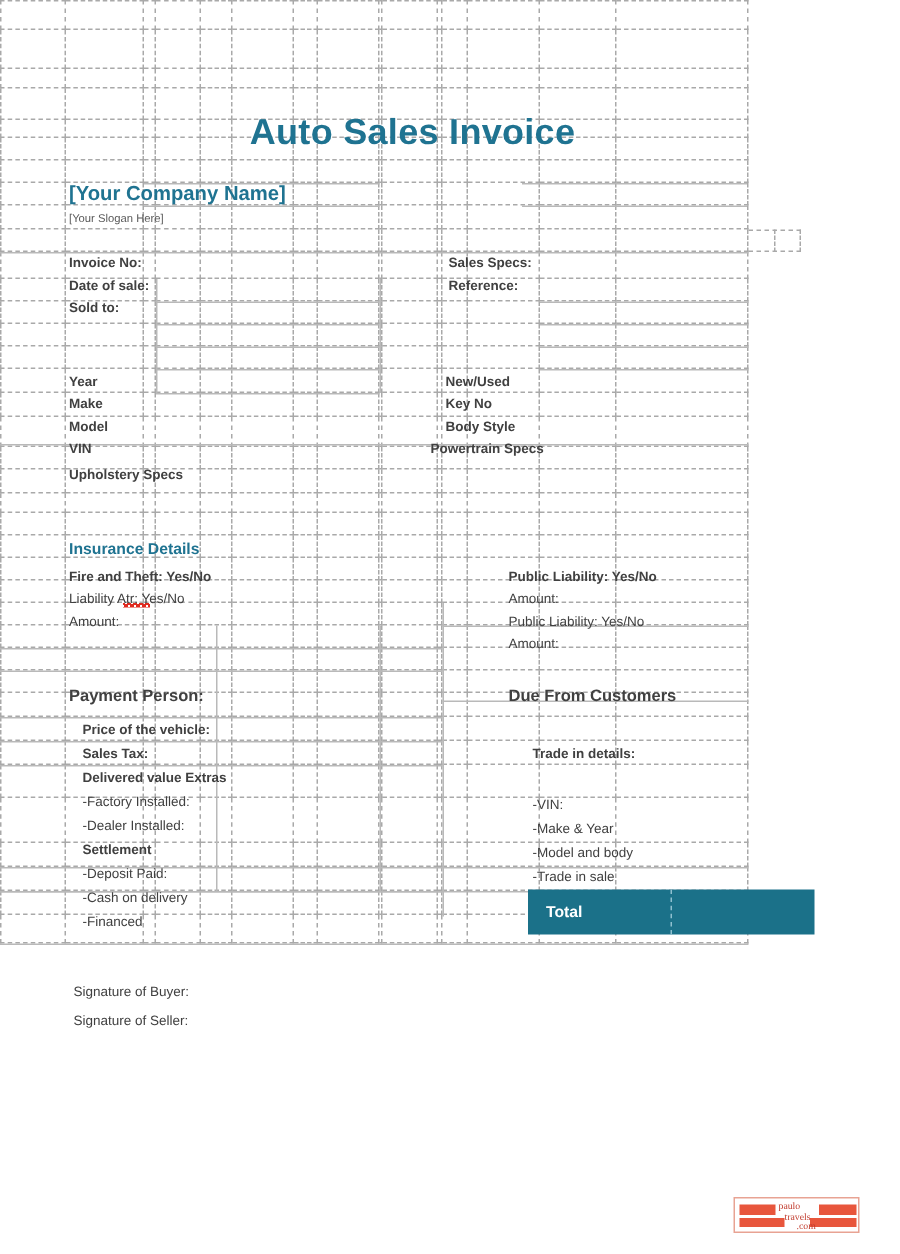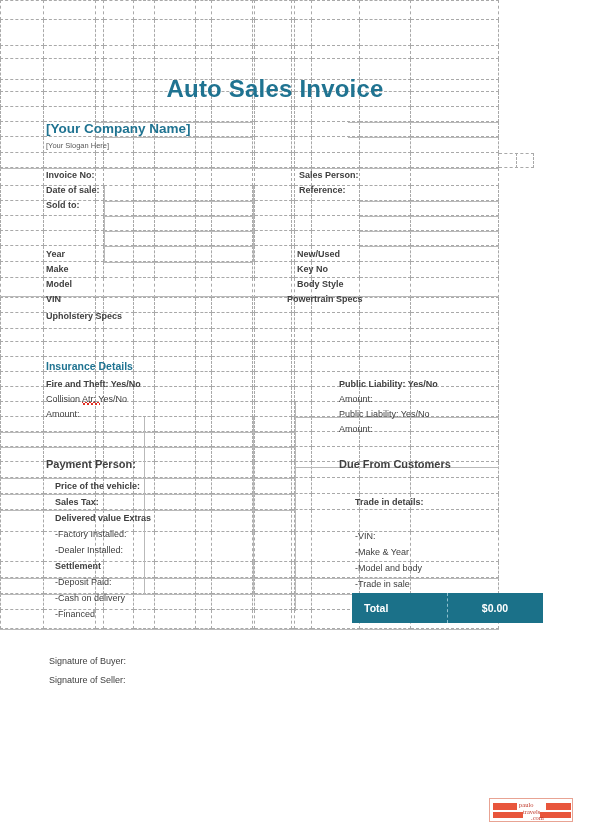--- a/index.html
+++ b/index.html
@@ -751,21 +751,21 @@
 
   <div id="invoice-title">Auto Sales Invoice</div>
 
   <div id="company-name">[Your Company Name]</div>
   <div id="company-slogan">[Your Slogan Here]</div>
 
   <div class="tx b" style="left:46px;top:168px;height:15px;">Invoice No:</div>
   <div class="tx b" style="left:46px;top:183px;height:15px;">Date of sale:</div>
   <div class="tx b" style="left:46px;top:198px;height:15px;">Sold to:</div>
 
-  <div class="tx b" style="left:299px;top:168px;height:15px;">Sales Person:</div>
+  <div class="tx b" style="left:299px;top:168px;height:15px;">Sales Specs:</div>
   <div class="tx b" style="left:299px;top:183px;height:15px;">Reference:</div>
 
   <div class="tx" style="left:140px;top:168px;width:150px;height:15px;"></div>
   <div class="tx" style="left:140px;top:183px;width:150px;height:15px;"></div>
   <div class="tx" style="left:140px;top:198px;width:150px;height:15px;"></div>
   <div class="tx" style="left:390px;top:168px;width:150px;height:15px;"></div>
   <div class="tx" style="left:390px;top:183px;width:150px;height:15px;"></div>
 
   <div class="tx b" style="left:46px;top:247px;height:15px;">Year</div>
   <div class="tx b" style="left:46px;top:262px;height:15px;">Make</div>
@@ -784,21 +784,21 @@
   <div class="tx" style="left:148px;top:292px;width:110px;height:15px;"></div>
   <div class="tx" style="left:148px;top:309px;width:110px;height:15px;"></div>
   <div class="tx" style="left:404px;top:247px;width:130px;height:15px;"></div>
   <div class="tx" style="left:404px;top:262px;width:130px;height:15px;"></div>
   <div class="tx" style="left:404px;top:277px;width:130px;height:15px;"></div>
   <div class="tx" style="left:404px;top:292px;width:130px;height:15px;"></div>
 
   <div class="tx sect-head" style="left:46px;top:359px;height:15px;">Insurance Details</div>
 
   <div class="tx b" style="left:46px;top:377px;height:15px;">Fire and Theft: Yes/No</div>
-  <div class="tx" style="left:46px;top:392px;height:15px;">Collision Atr: Yes/No</div>
+  <div class="tx" style="left:46px;top:392px;height:15px;">Liability Atr: Yes/No</div>
   <div class="squiggle" style="left:82px;top:402px;width:18px;"></div>
   <div class="tx" style="left:46px;top:407px;height:15px;">Amount:</div>
 
   <div class="tx b" style="left:339px;top:377px;height:15px;">Public Liability: Yes/No</div>
   <div class="tx" style="left:339px;top:392px;height:15px;">Amount:</div>
   <div class="tx" style="left:339px;top:407px;height:15px;">Public Liability: Yes/No</div>
   <div class="tx" style="left:339px;top:422px;height:15px;">Amount:</div>
 
   <div class="tx block-head" style="left:46px;top:456px;height:16px;">Payment Person:</div>
   <div class="tx block-head" style="left:339px;top:456px;height:16px;">Due From Customers</div>
@@ -832,21 +832,20 @@
       <div class="tx" style="left: 450px; top: 560px; width: 90px; height: 16px;"></div>
       <div class="tx" style="left: 355px; top: 576px; height: 16px;">-Trade in sale</div>
       <div class="tx" style="left: 450px; top: 576px; width: 90px; height: 16px;"></div>
     </div>
 
   <div class="tx b" style="left:355px;top:494px;height:16px;">Trade in details:</div>
 
   <div class="total-bar" style="left:352px;top:593px;width:191px;height:30px;">
     <div class="total-sep" style="left:95px;top:0;height:30px;"></div>
     <div class="tx b" style="left:12px;top:0;height:30px;font-size:10.5px;">Total</div>
-    <div class="tx b" style="left:95px;top:0;width:96px;height:30px;font-size:10.5px;justify-content:center;">$0.00</div>
   </div>
 
   <div class="tx" style="left:49px;top:654px;height:15px;">Signature of Buyer:</div>
   <div class="tx" style="left:49px;top:673px;height:15px;">Signature of Seller:</div>
   <div class="tx" style="left:180px;top:654px;width:300px;height:15px;"></div>
   <div class="tx" style="left:180px;top:673px;width:300px;height:15px;"></div>
 
 </div>
 
 <div id="footer-logo">

